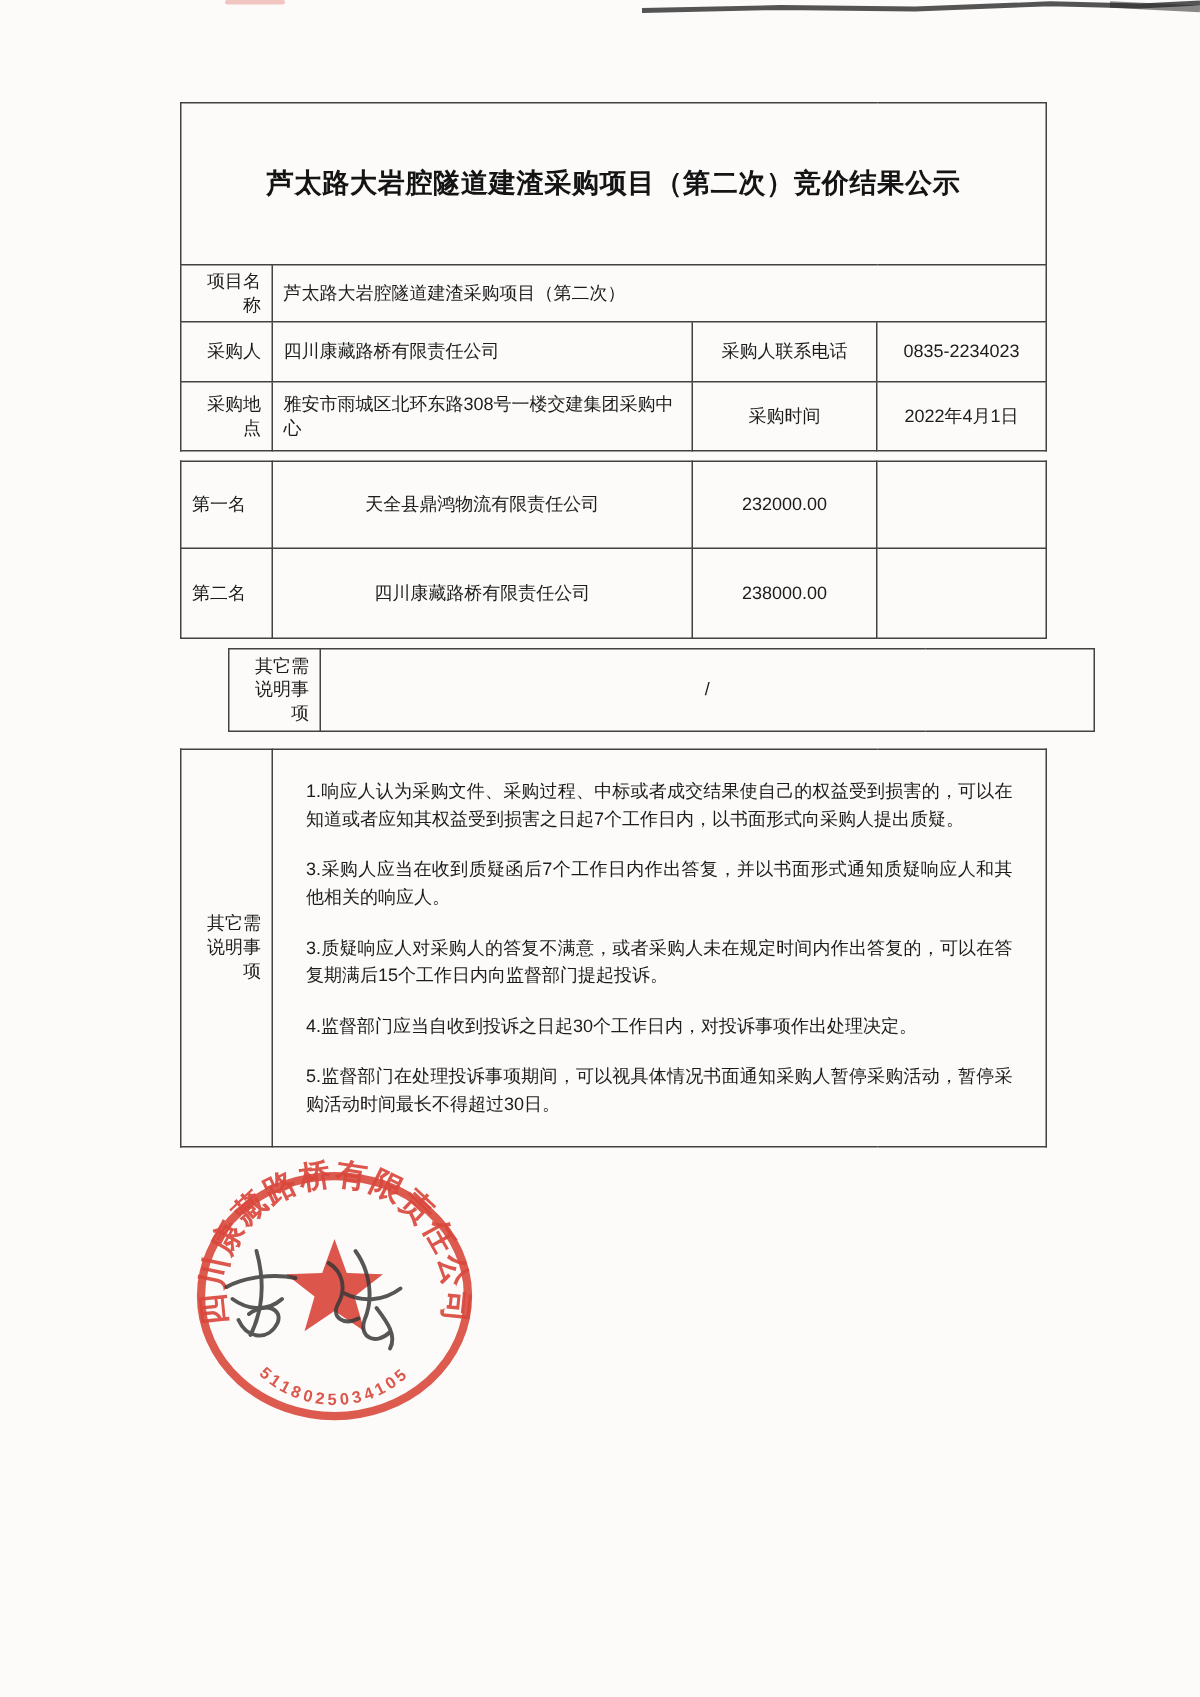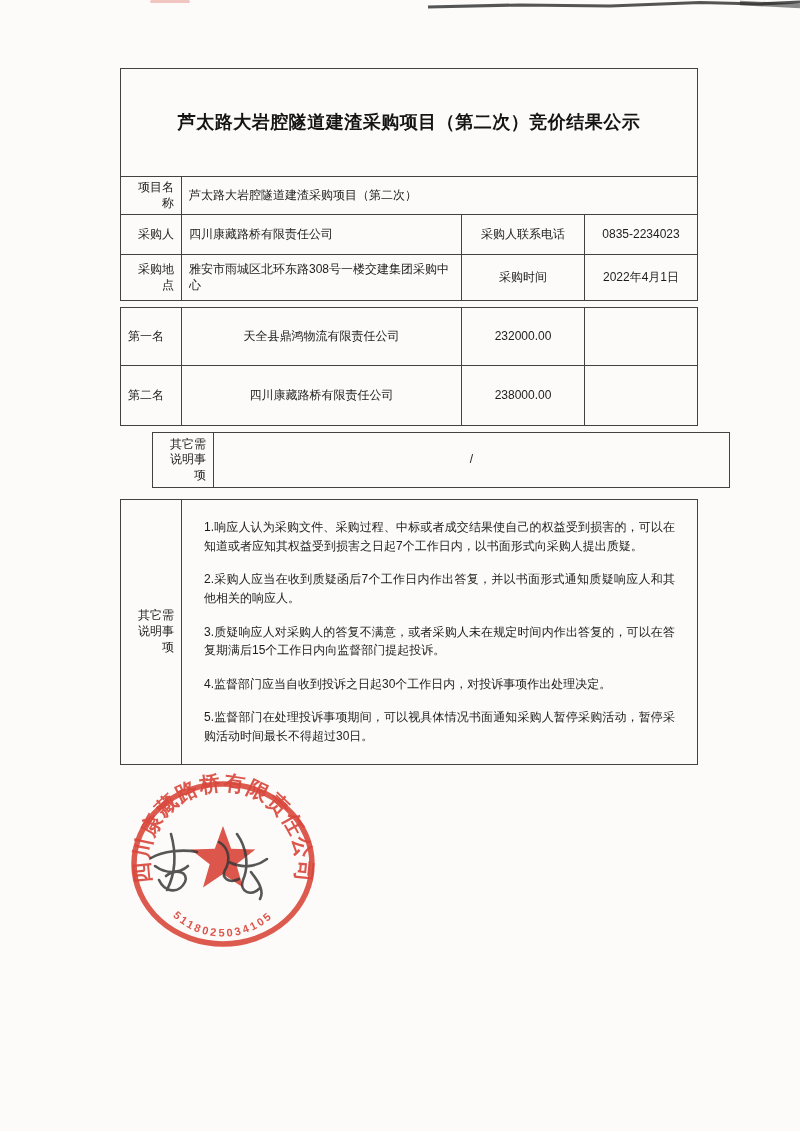--- a/index.html
+++ b/index.html
@@ -133,21 +133,21 @@
           <col class="c1">
           <col class="c2">
           <col class="c3">
           <col class="c4">
         </colgroup>
       <tbody>
           <tr style="height:175px">
         <td class="lbl">其它需说明事项</td>
         <td colspan="3" class="objection-text">
           <p>1.响应人认为采购文件、采购过程、中标或者成交结果使自己的权益受到损害的，可以在知道或者应知其权益受到损害之日起7个工作日内，以书面形式向采购人提出质疑。</p>
-          <p>2.采购人应当在收到质疑函后7个工作日内作出答复，并以书面形式通知质疑响应人和其他相关的响应人。</p>
+          <p>3.采购人应当在收到质疑函后7个工作日内作出答复，并以书面形式通知质疑响应人和其他相关的响应人。</p>
           <p>3.质疑响应人对采购人的答复不满意，或者采购人未在规定时间内作出答复的，可以在答复期满后15个工作日内向监督部门提起投诉。</p>
           <p>4.监督部门应当自收到投诉之日起30个工作日内，对投诉事项作出处理决定。</p>
           <p>5.监督部门在处理投诉事项期间，可以视具体情况书面通知采购人暂停采购活动，暂停采购活动时间最长不得超过30日。</p>
         </td>
       </tr>
     </tbody>
       </table>
 
   </div>
 

